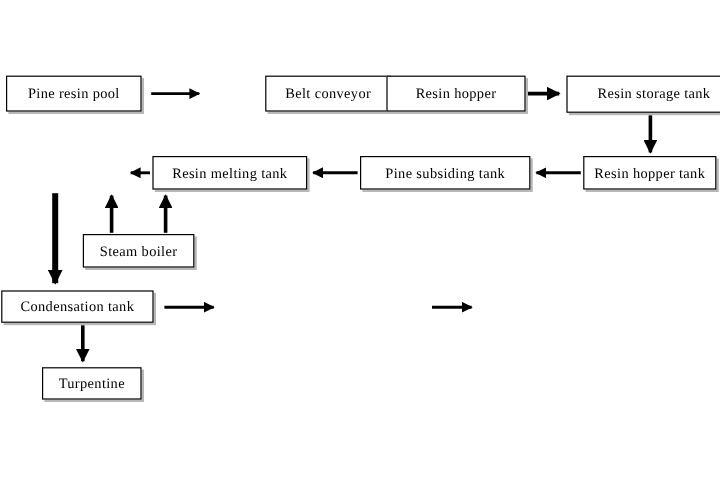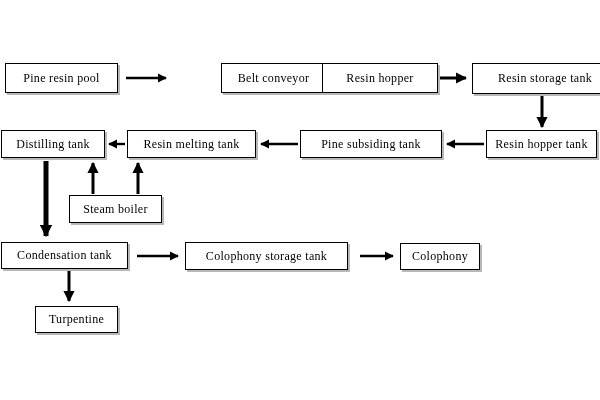--- a/index.html
+++ b/index.html
@@ -93,41 +93,32 @@
   </div>
   <div class="node n-belt">
     <span>Belt conveyor</span>
   </div>
   <div class="node n-hopper">
     <span>Resin hopper</span>
   </div>
   <div class="node n-storage">
     <span>Resin storage tank</span>
   </div>
-  <div class="node n-distill">
-    <span>Distilling tank</span>
-  </div>
   <div class="node n-melting">
     <span>Resin melting tank</span>
   </div>
   <div class="node n-subsiding">
     <span>Pine subsiding tank</span>
   </div>
   <div class="node n-filter">
     <span>Resin hopper tank</span>
   </div>
   <div class="node n-boiler">
     <span>Steam boiler</span>
   </div>
   <div class="node n-condense">
     <span>Condensation tank</span>
   </div>
-  <div class="node n-colstore">
-    <span>Colophony storage tank</span>
-  </div>
-  <div class="node n-colophony">
-    <span>Colophony</span>
-  </div>
   <div class="node n-turpentine">
     <span>Turpentine</span>
   </div>
 
 </div>
 
 </body></html>

